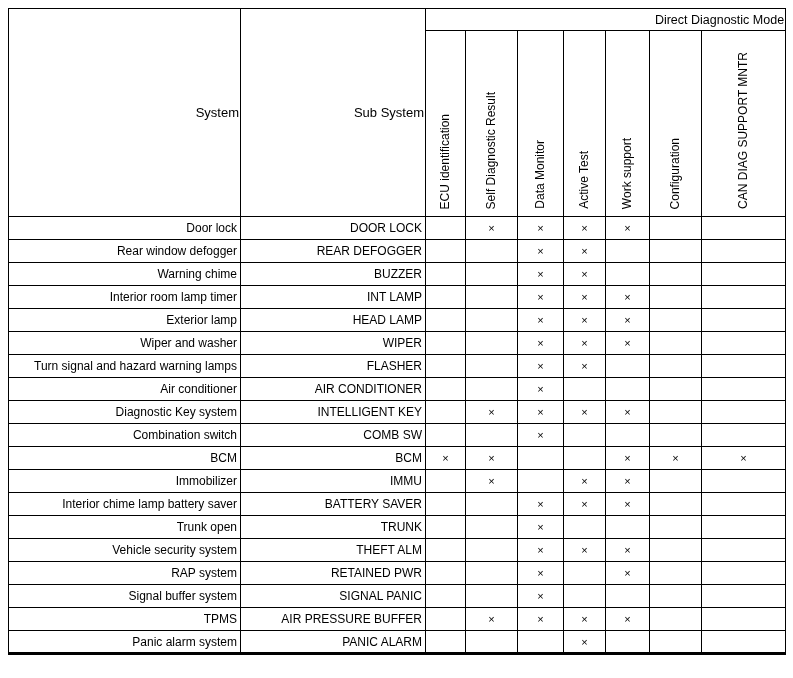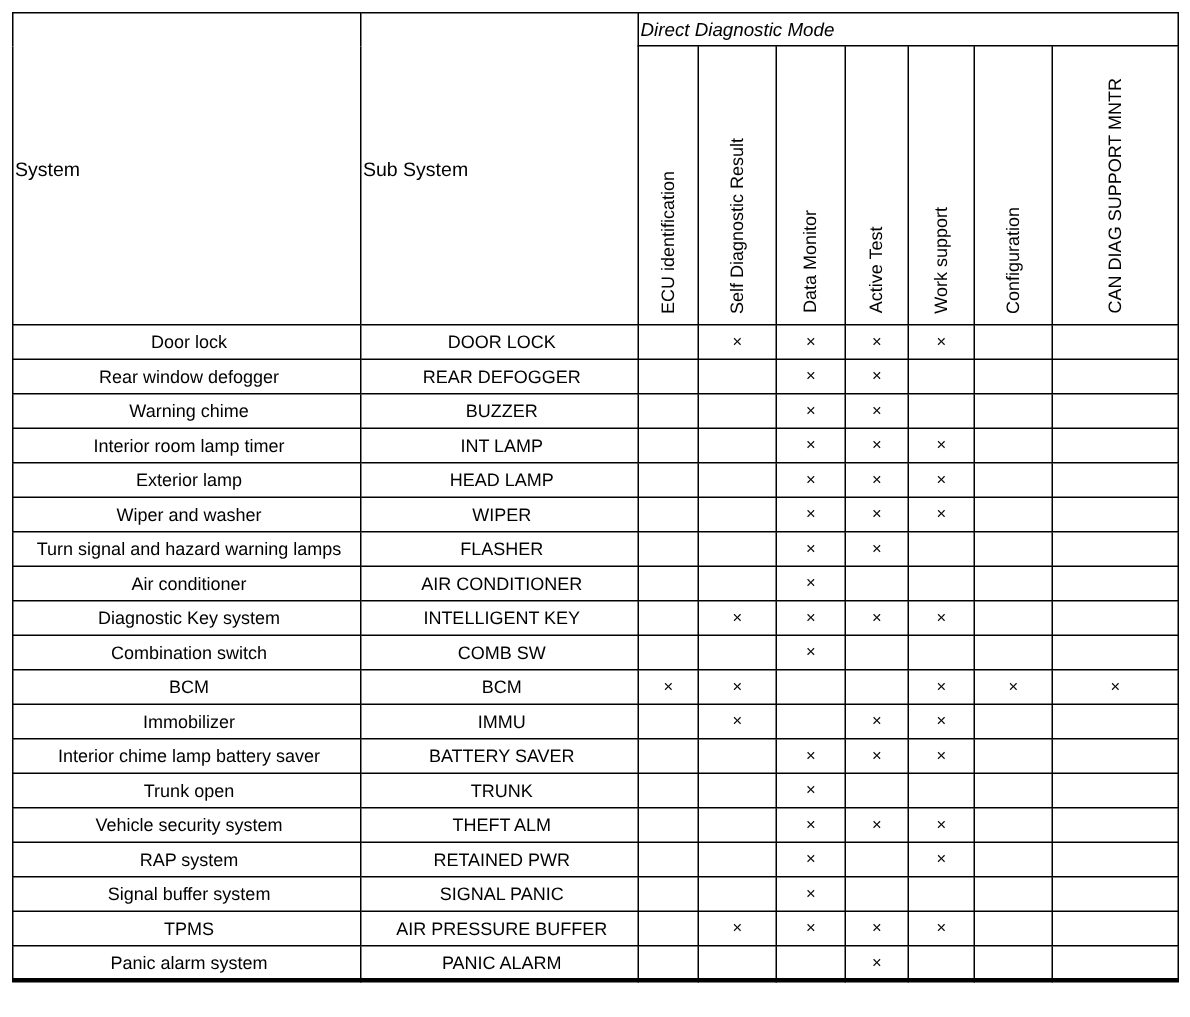--- a/index.html
+++ b/index.html
@@ -27,29 +27,28 @@
   }
   table.diag th,
   table.diag td {
     border: 1px solid #000000;
     font-weight: normal;
     box-sizing: border-box;
     background: #ffffff;
   }
   th.head-span {
     font-size: 13px;
-    text-align: left;
+    text-align: right;
     vertical-align: middle;
   }
   th.group-th {
     height: 22px;
     font-size: 12.5px;
-    text-align: left;
+    text-align: right;
     vertical-align: middle;
-    font-style: italic;
   }
   th.mode-th {
     height: 186px;
     vertical-align: bottom;
     text-align: center;
     padding-bottom: 7px;
   }
   .vert {
     writing-mode: vertical-rl;
     transform: rotate(180deg);
@@ -57,21 +56,21 @@
     margin: 0 auto;
     font-size: 12px;
     line-height: 1.1;
   }
   tbody td {
     height: 23px;
     font-size: 12px;
   }
   td.sys-td,
   td.sub-td {
-    text-align: center;
+    text-align: right;
     padding: 1px 3px 1px 6px;
     white-space: nowrap;
     overflow: hidden;
   }
   td.mark-td {
     text-align: center;
     font-size: 11px;
     padding: 0;
   }
 </style>

